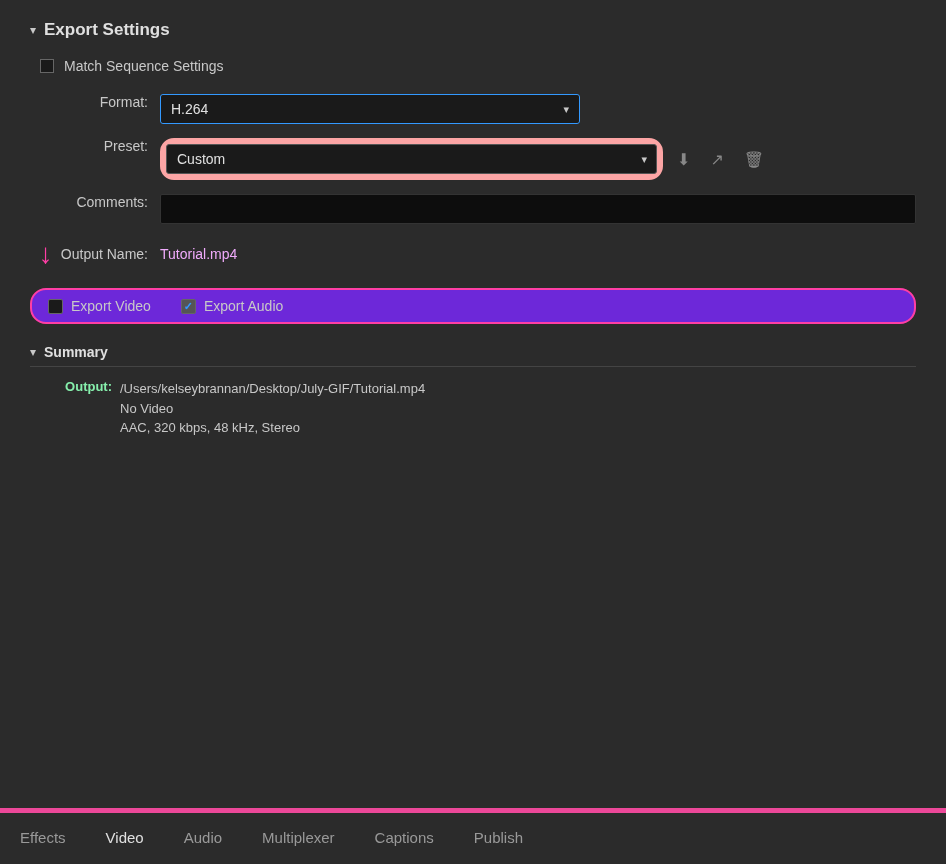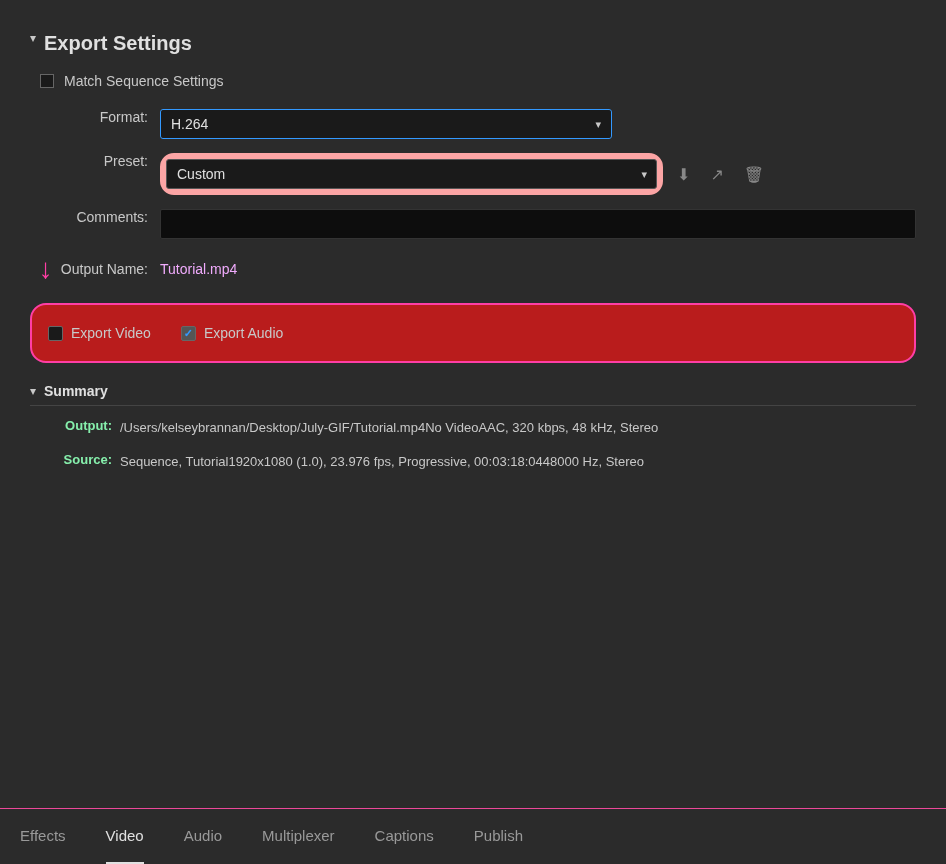--- a/index.html
+++ b/index.html
@@ -26,23 +26,22 @@
       margin-bottom: 18px;
     }
 
     .chevron-icon {
       color: #c8c8c8;
       font-size: 12px;
     }
 
     .section-title {
       font-weight: bold;
-      font-size: 20px;
+      font-size: 17px;
       color: #e0e0e0;
-      margin-top: 12px;
     }
 
     
     .match-sequence-row {
       display: flex;
       align-items: center;
       gap: 10px;
       margin-bottom: 20px;
       margin-left: 10px;
     }
@@ -93,21 +92,21 @@
     }
 
     .form-control {
       flex: 1;
     }
 
     
     .select-wrapper {
       position: relative;
       display: inline-block;
-      width: 452px;
+      width: 420px;
     }
 
     .select-wrapper.format-select {
       border: 1.5px solid #3399ff;
       border-radius: 3px;
     }
 
     .styled-select {
       width: 100%;
       background: #1a1a1a;
@@ -199,26 +198,26 @@
       color: #f0abfc;
       font-size: 14px;
       cursor: pointer;
       text-decoration: none;
     }
 
     
     .export-options-row {
       border: 2px solid #ff3ea5;
       border-radius: 16px;
-      padding: 20px 16px;
+      padding: 8px 16px;
       display: flex;
       align-items: center;
       gap: 30px;
       margin-bottom: 20px;
-      background: #b91c1c;
+      background: #6d28d9;
     }
 
     .export-option {
       display: flex;
       align-items: center;
       gap: 8px;
     }
 
     .checkbox-export {
       width: 15px;
@@ -288,30 +287,30 @@
       padding-right: 8px;
     }
 
     .summary-val {
       color: #c8c8c8;
       line-height: 1.5;
     }
 
     .summary-val-block {
       display: flex;
-      flex-direction: row;
+      flex-direction: column;
     }
 
     .summary-spacer {
       height: 10px;
     }
 
     
     .bottom-tabs {
-      border-top: 1px solid #ec4899;
+      border-top: 5px solid #ec4899;
       background: #2b2b2b;
       display: flex;
       align-items: center;
       padding: 0 20px;
       height: 56px;
       gap: 40px;
     }
 
     .tab-item {
       font-size: 15px;
@@ -414,28 +413,20 @@
     <div class="summary-content">
       <div class="summary-row">
         <span class="summary-key">Output:</span>
         <div class="summary-val-block">
           <span class="summary-val">/Users/kelseybrannan/Desktop/July-GIF/Tutorial.mp4</span>
           <span class="summary-val">No Video</span>
           <span class="summary-val">AAC, 320 kbps, 48 kHz, Stereo</span>
         </div>
       </div>
       <div class="summary-spacer"></div>
-      <div class="summary-row">
-        <span class="summary-key">Source:</span>
-        <div class="summary-val-block">
-          <span class="summary-val">Sequence, Tutorial</span>
-          <span class="summary-val">1920x1080 (1.0), 23.976 fps, Progressive, 00:03:18:04</span>
-          <span class="summary-val">48000 Hz, Stereo</span>
-        </div>
-      </div>
     </div>
   </div>
 </div>
 
 <div class="bottom-tabs">
   <span class="tab-item">Effects</span>
   <span class="tab-item active">Video</span>
   <span class="tab-item">Audio</span>
   <span class="tab-item">Multiplexer</span>
   <span class="tab-item">Captions</span>

